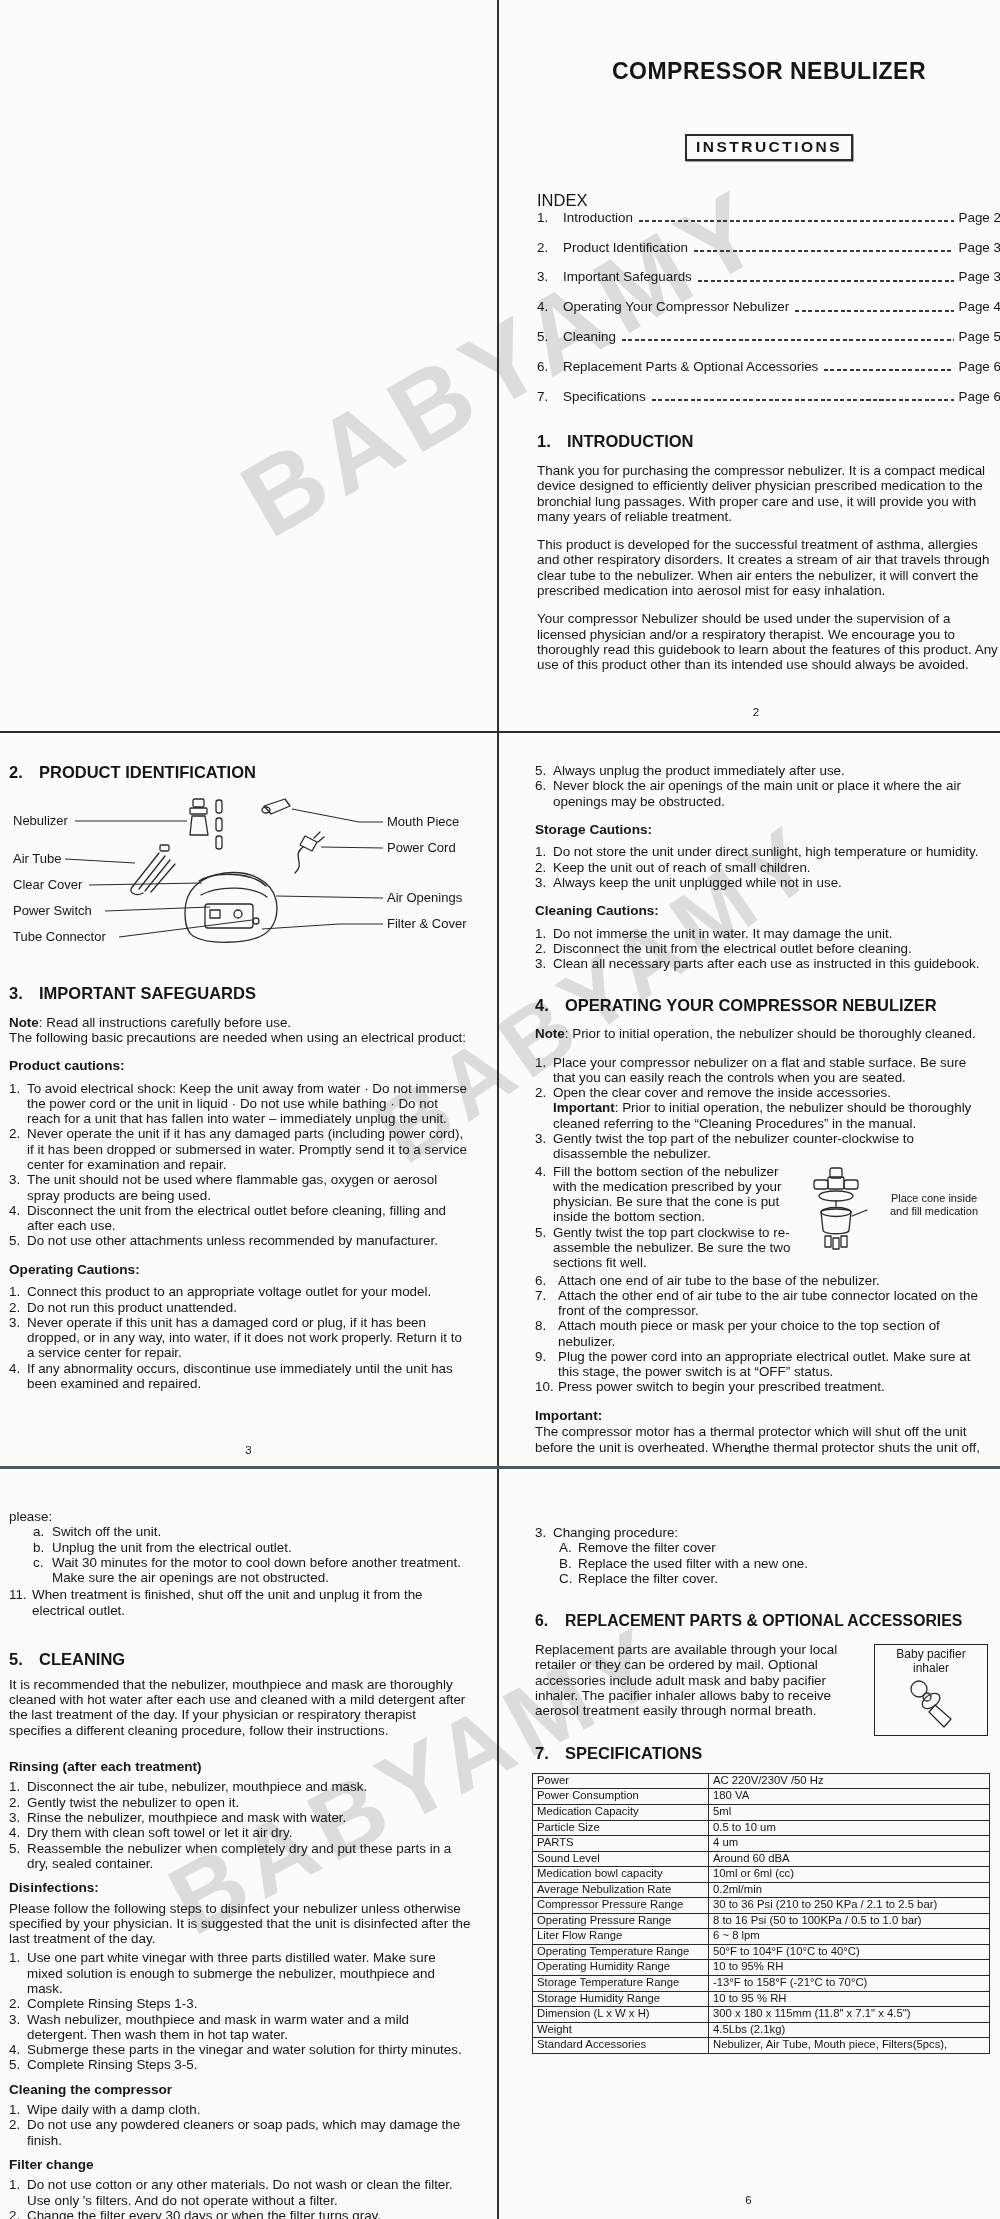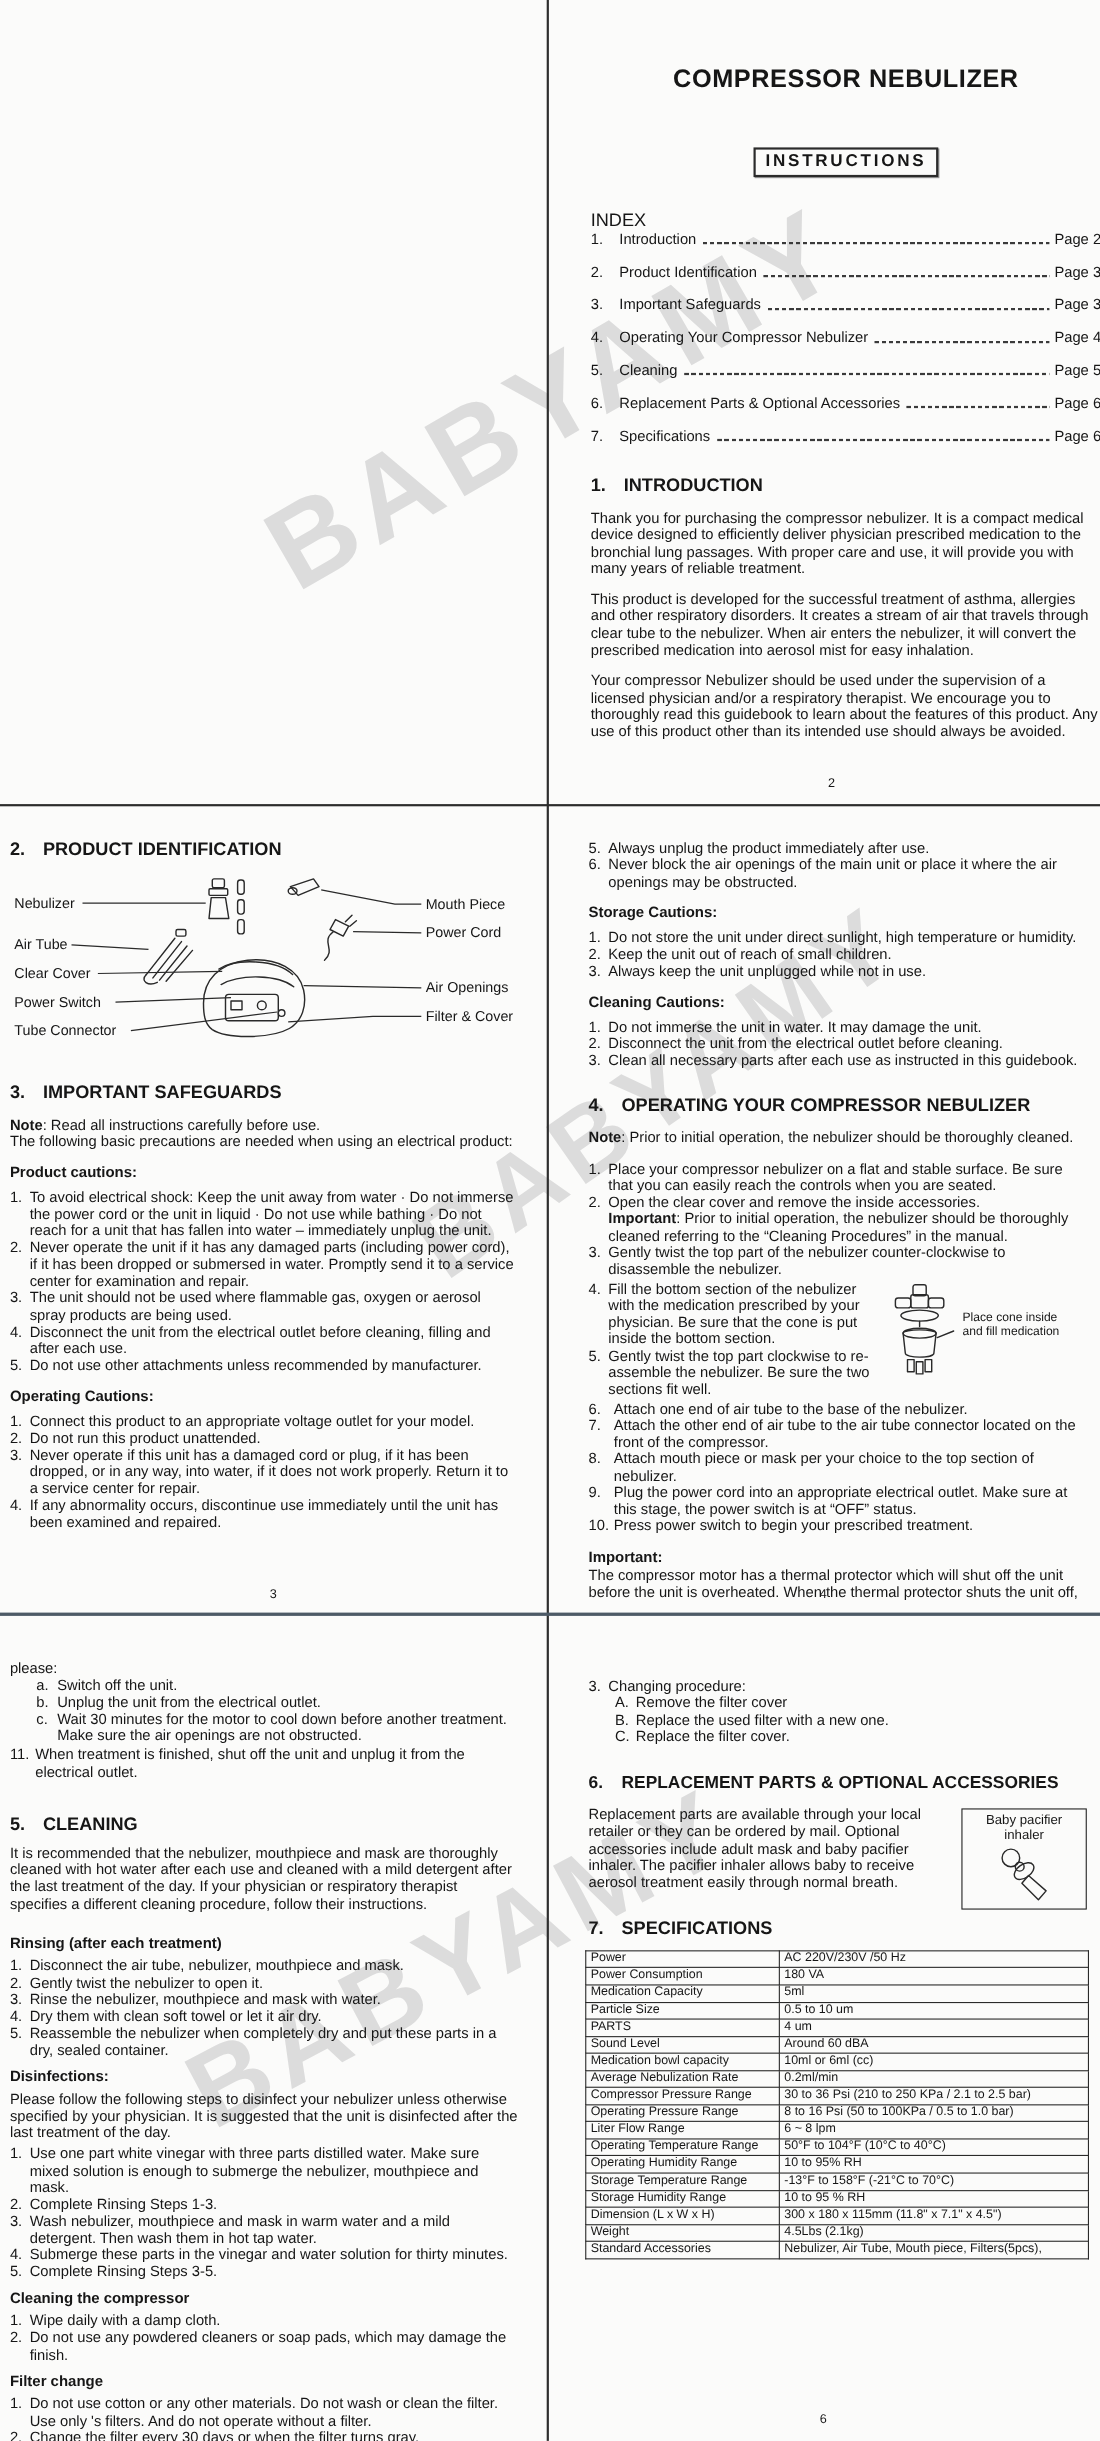--- a/index.html
+++ b/index.html
@@ -51,21 +51,21 @@
   .ol.wide .li .n { flex-basis:23px; }
   .ol.sub { margin-left:24px; }
   .ol.sub .li .n { flex-basis:19px; }
   .li .t b { font-weight:bold; }
   
   .pid-svg { display:block; margin:8px 0 0; }
   .pid-svg text { font-size:13px; fill:#161616; font-family:"Liberation Sans","DejaVu Sans",sans-serif; }
   .draw { stroke:#2a2a2a; stroke-width:1.3; fill:none; stroke-linecap:round; stroke-linejoin:round; }
   .lead { stroke:#2a2a2a; stroke-width:1.1; fill:none; }
   
-  .cup-float { float:right; width:182px; margin:2px 0 4px 8px; display:flex; gap:7px; }
+  .cup-float { float:right; width:182px; margin:2px 0 4px 8px; display:flex; gap:22px;text-align:center; }
   .cup-cap { font-size:11px; line-height:1.25; padding-top:26px; }
   
   .pac-box { float:right; width:114px; height:92px; border:1.5px solid #222;
              margin:2px 0 8px 12px; padding:3px 4px; box-sizing:border-box; text-align:center; }
   .pac-title { font-size:12px; }
   
   .spec { border-collapse:collapse; width:458px; margin:10px 0 0 -3px; border:1.5px solid #222; }
   .spec td { border:1.2px solid #2a2a2a; padding:0 4px 1px; font-size:11.3px; line-height:1.2;
              vertical-align:top; }
   .spec td.k { width:167px; }

